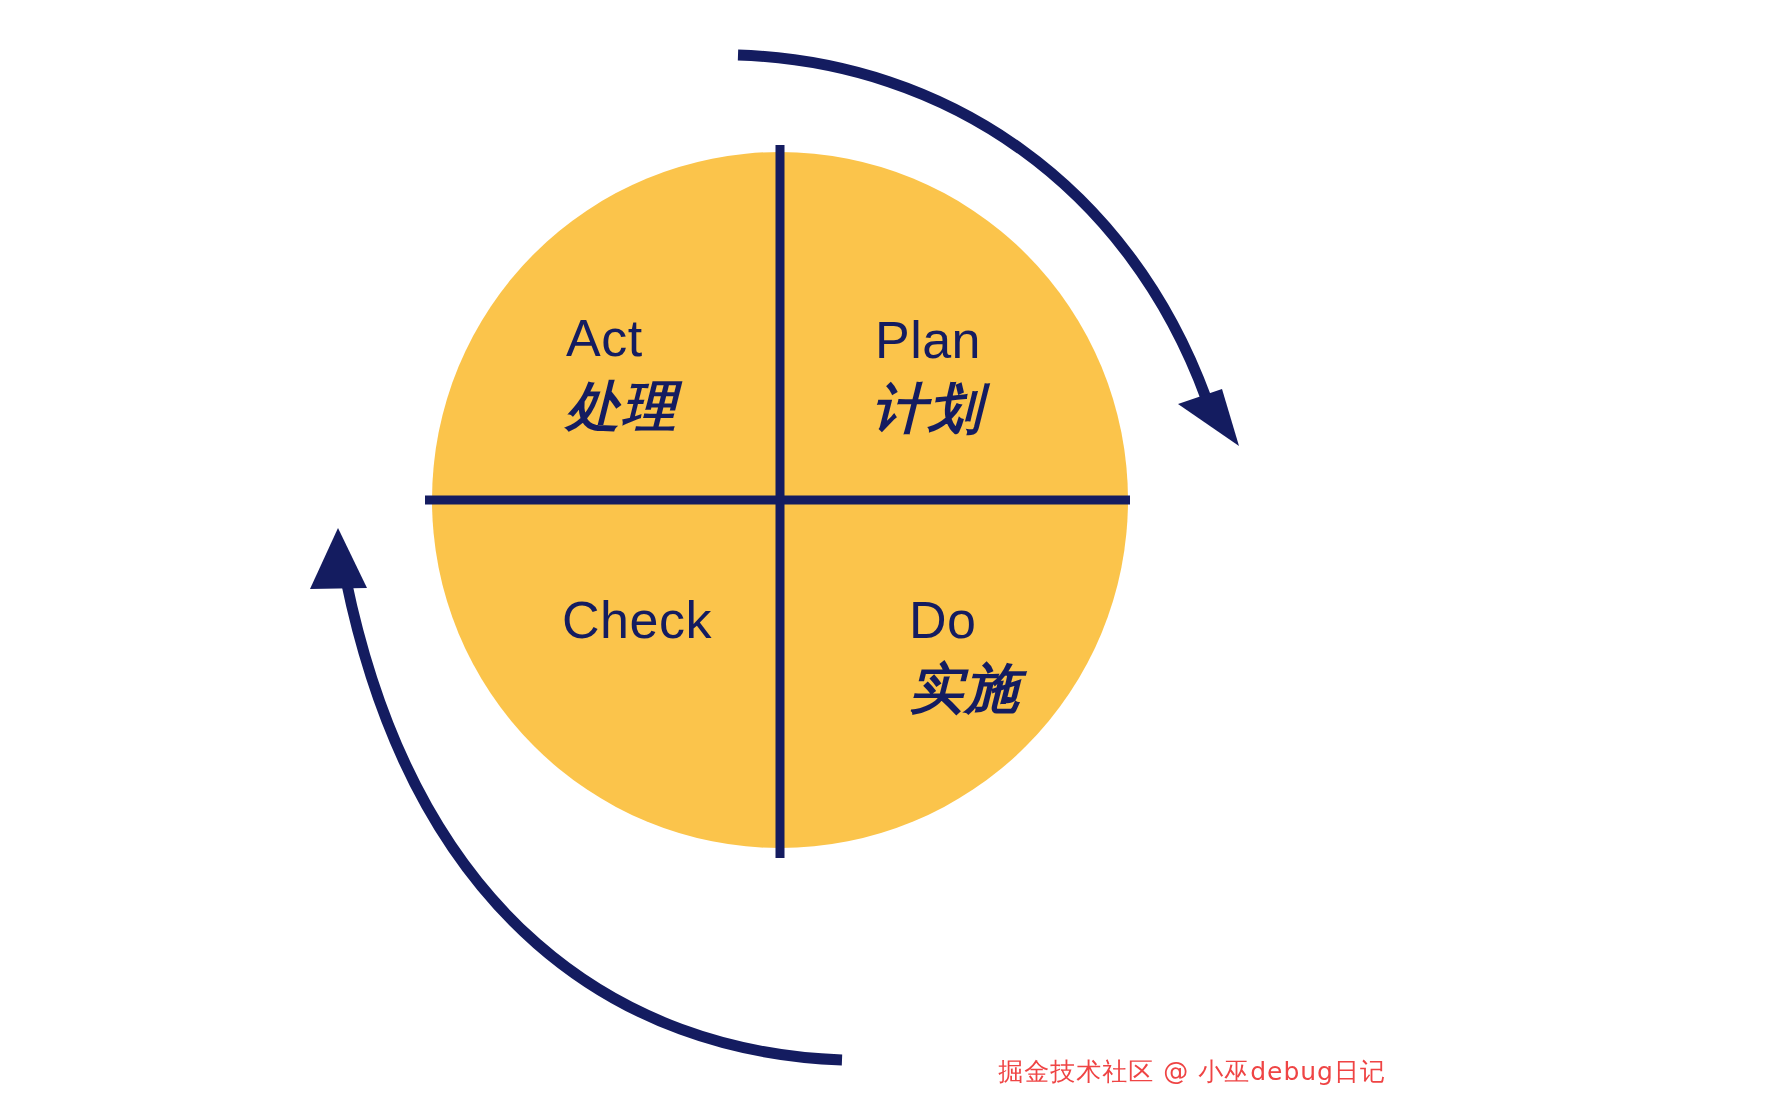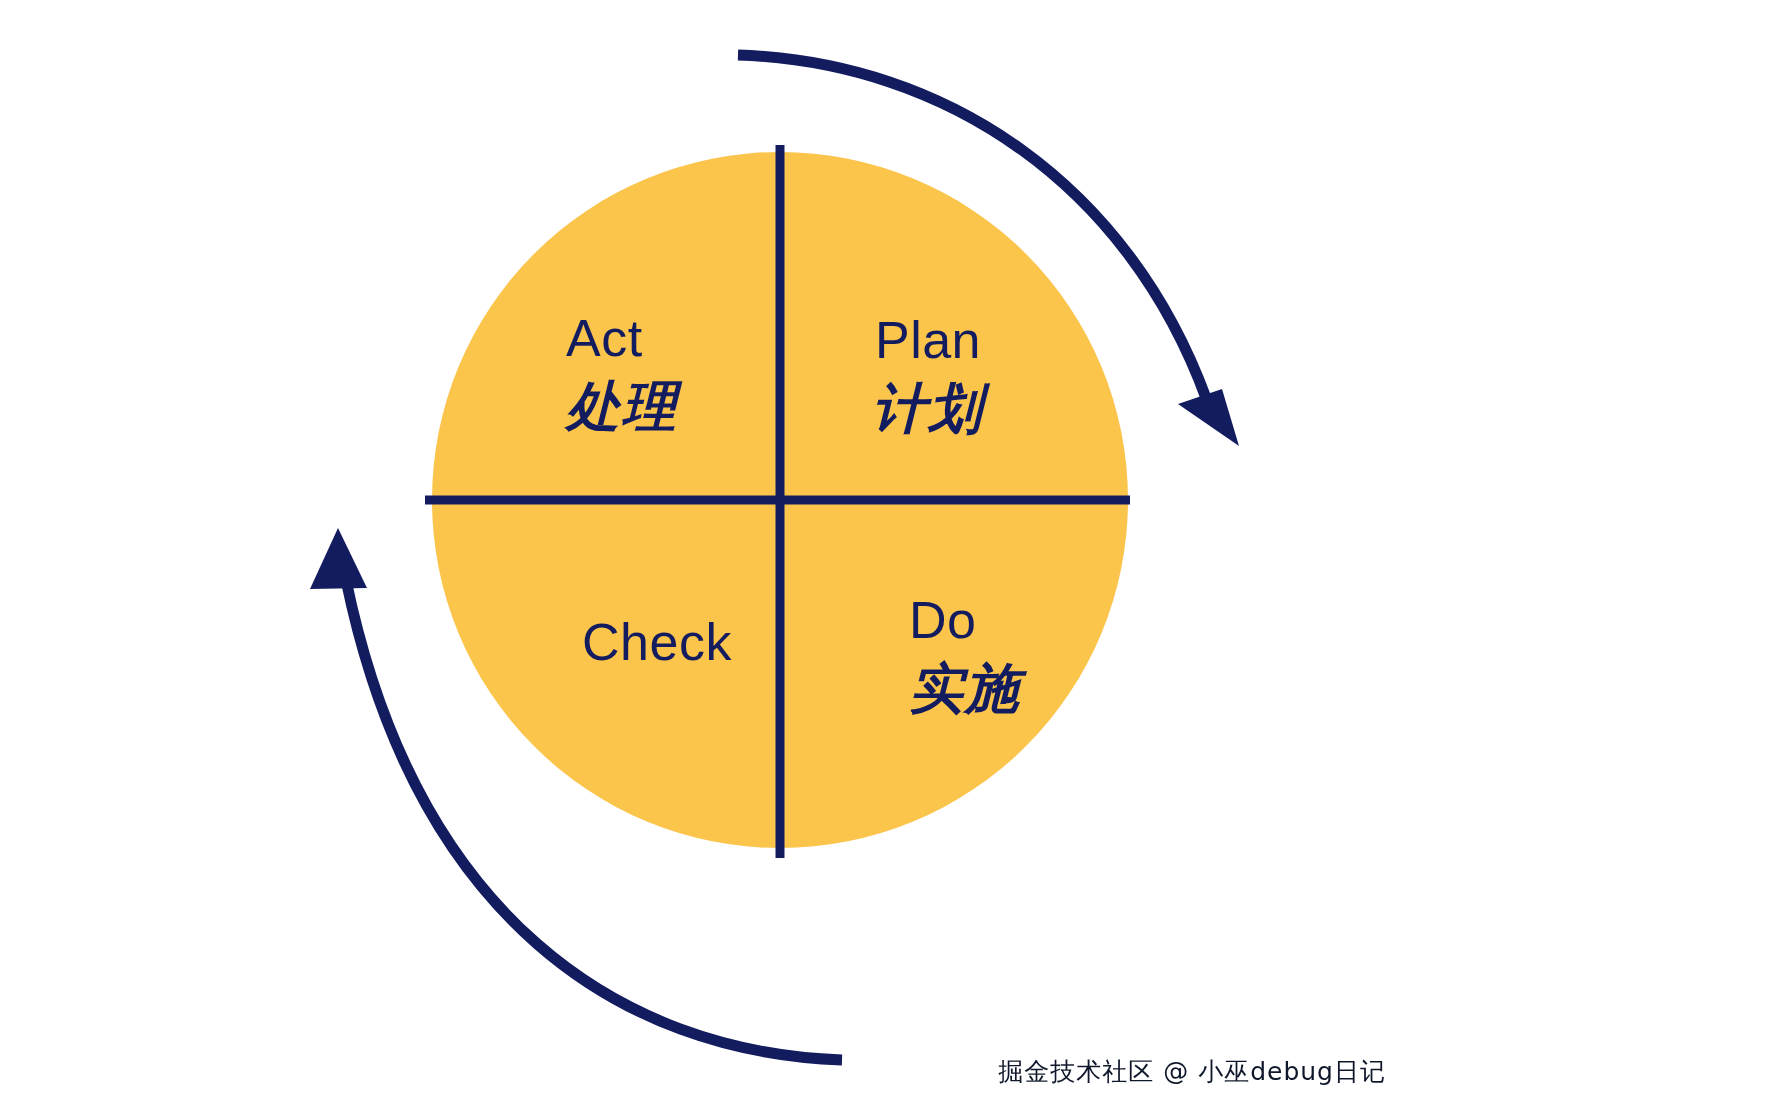--- a/index.html
+++ b/index.html
@@ -48,29 +48,29 @@
     font-size: 54px;
     font-weight: 700;
     letter-spacing: 2px;
     margin-top: 16px;
     font-family: "DejaVu Sans", "Liberation Sans", sans-serif;
     font-style: italic;
   }
   
   #label-act   { left: 566px; top: 312px; }
   #label-plan  { left: 872px; top: 314px; text-align: center; }
-  #label-check { left: 562px; top: 616px; margin-left: 20px; }
+  #label-check { left: 562px; top: 594px; }
   #label-do    { left: 872px; top: 594px; margin-left: 37px; }
 
   #watermark {
     position: absolute;
     right: 14px;
     bottom: 18px;
     font-size: 25px;
-    color: #0f172a;
+    color: #ef4444;
     letter-spacing: 1px;
     white-space: nowrap;
     user-select: none;
     font-family: "DejaVu Sans", "Liberation Sans", sans-serif;
   }
 </style>
 </head>
 <body>
 
 <div id="stage">

